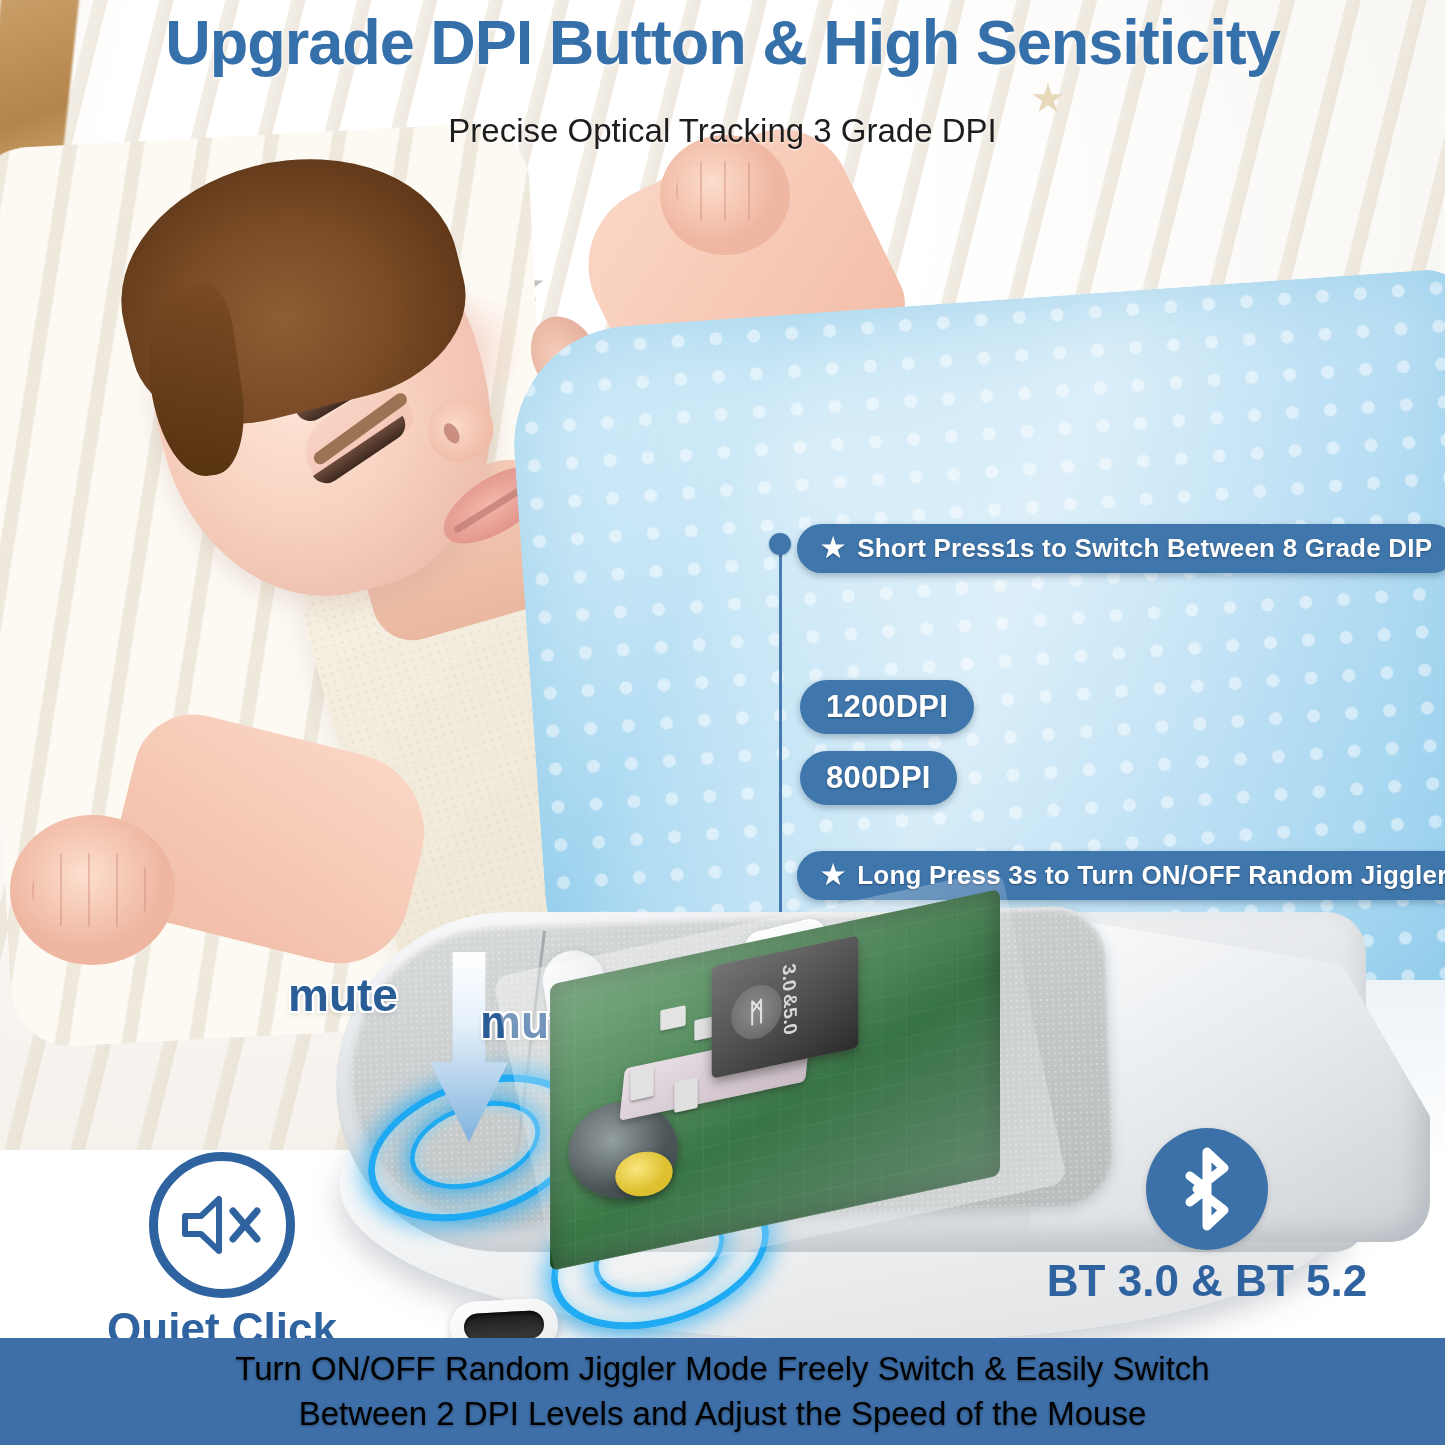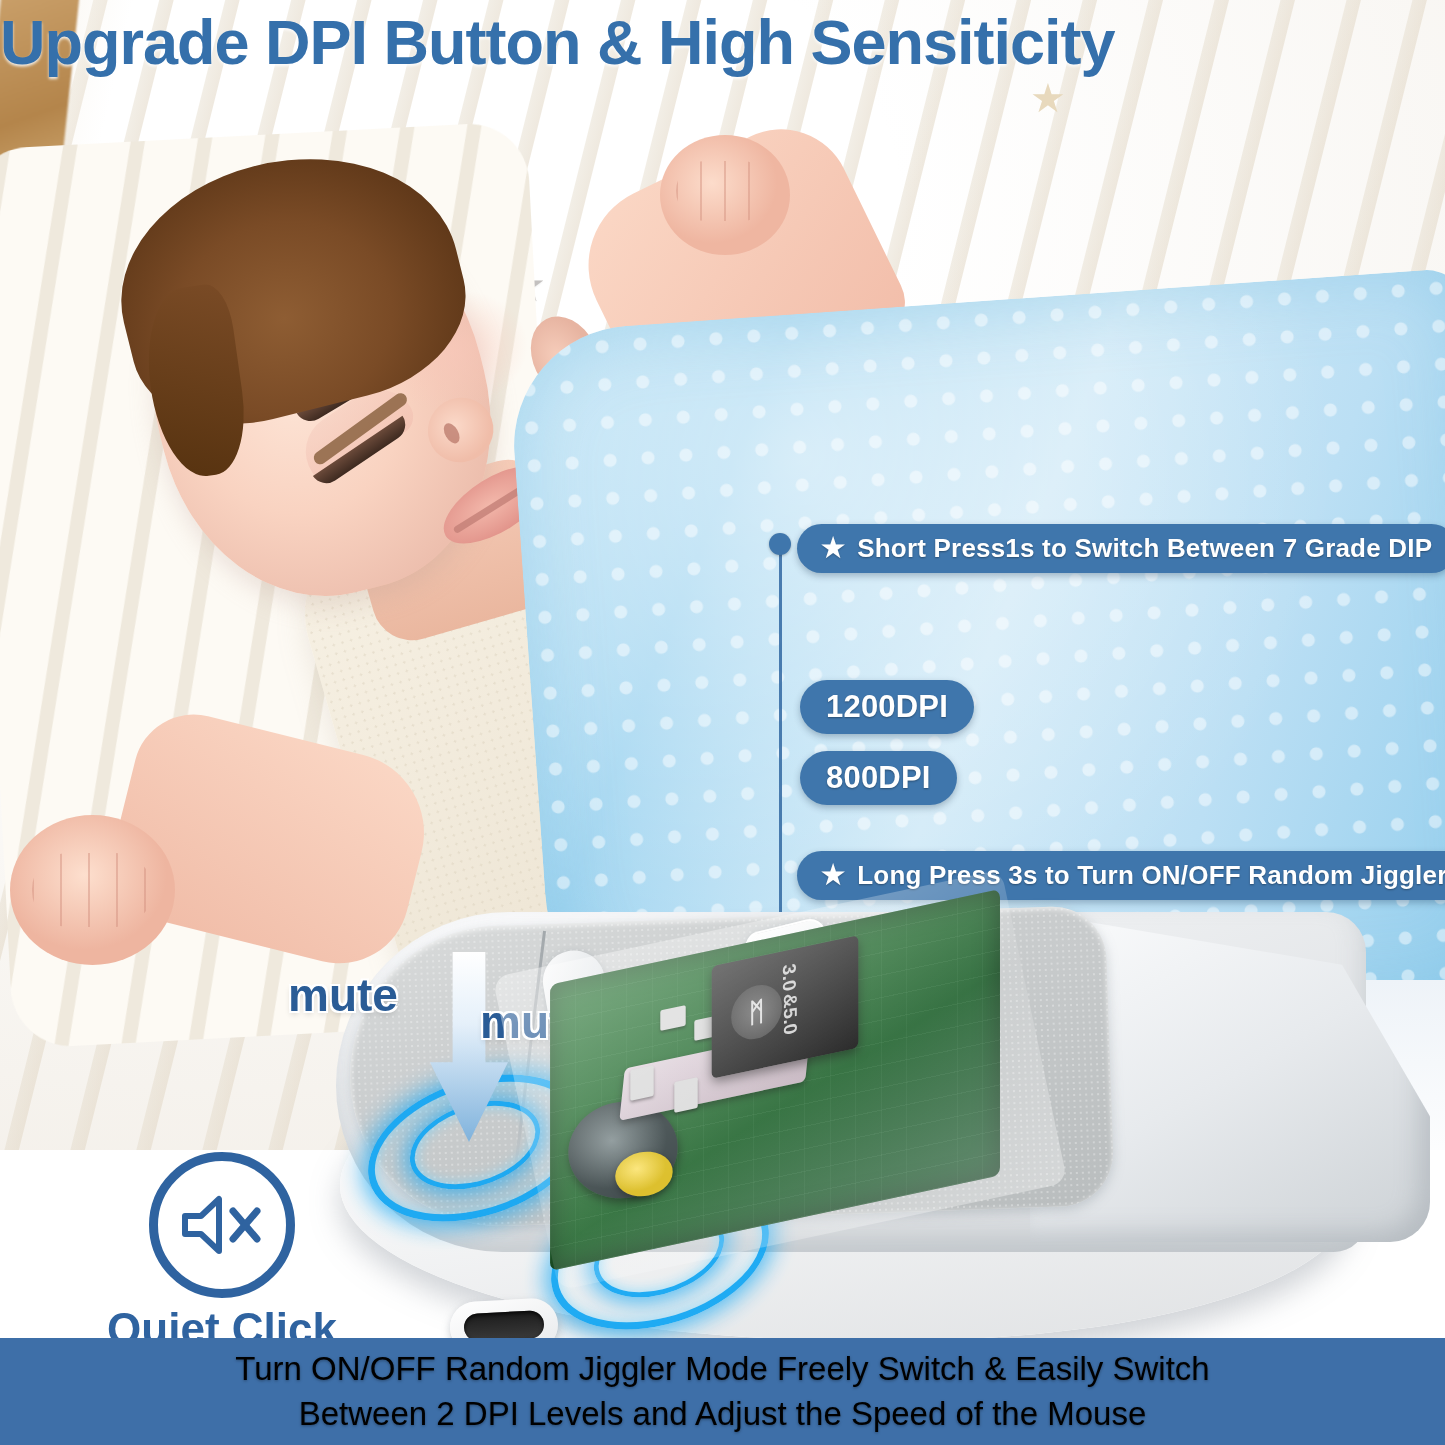--- a/index.html
+++ b/index.html
@@ -100,21 +100,21 @@
            box-shadow:inset 0 0 80px rgba(120,190,225,.45);}
   .blanket:after{content:"";position:absolute;inset:0;border-radius:inherit;opacity:.55;
            background-image:radial-gradient(circle, rgba(255,255,255,.85) 0 6px, rgba(255,255,255,0) 7px);
            background-size:38px 38px;}
 
   
   .floor{position:absolute;left:760px;top:980px;width:700px;height:200px;
          background:linear-gradient(180deg,#eef3f8,#ffffff);}
 
   
-  .title{position:absolute;left:0;right:0;top:6px;text-align:left;
+  .title{position:absolute;left:0;right:0;top:6px;text-align:center;
          font-size:63px;font-weight:bold;color:#3570ab;letter-spacing:-1px;
          text-shadow:0 2px 3px rgba(255,255,255,.85);}
   .sub{position:absolute;left:0;right:0;top:108px;text-align:center;
        font-size:33px;color:#1d1d1d;line-height:1.42;
        text-shadow:0 1px 2px rgba(255,255,255,.8);}
 
   
   .pill{position:absolute;display:flex;align-items:center;gap:12px;
         background:#3f76ac;color:#fff;border-radius:999px;
         box-shadow:0 3px 7px rgba(20,45,75,.30);
@@ -295,29 +295,30 @@
       </div>
       <div class="hair"></div>
     </div>
 
     <div class="blanket"></div>
     <div class="floor"></div>
   </div>
 
   <div class="title">Upgrade DPI Button &amp; High Sensiticity</div>
   <div class="sub">
+    <div>Precise Optical Tracking 3 Grade DPI</div>
   </div>
 
   <div class="leader"></div>
   <div class="dot" id="dot-top"></div>
   <div class="dot" id="dot-bot"></div>
 
   <div class="pill wide" id="pill-short">
     <span class="star">★</span>
-    <span class="ptxt">Short Press1s to Switch Between 7 Grade DIP</span>
+    <span class="ptxt">Short Press1s to Switch Between 8 Grade DIP</span>
   </div>
 
   <div class="pill dpi" id="pill-1200">
     <span class="ptxt">1200DPI</span>
   </div>
   <div class="pill dpi" id="pill-800">
     <span class="ptxt">800DPI</span>
   </div>
 
   <div class="pill wide" id="pill-long">
@@ -369,19 +370,27 @@
     <div class="icon-circle-outline">
       <svg width="82" height="60" viewBox="0 0 82 60" aria-hidden="true">
         <path d="M4 21 H20 L38 4 V56 L20 39 H4 Z" fill="none" stroke="#2f63a0" stroke-width="6" stroke-linejoin="round"></path>
         <line x1="52" y1="16" x2="76" y2="44" stroke="#2f63a0" stroke-width="7" stroke-linecap="round"></line>
         <line x1="76" y1="16" x2="52" y2="44" stroke="#2f63a0" stroke-width="7" stroke-linecap="round"></line>
       </svg>
     </div>
     <div class="cap">Quiet Click</div>
   </div>
 
+  <div class="feat" id="feat-bt">
+    <div class="icon-circle-solid">
+      <svg width="60" height="86" viewBox="0 0 60 86" aria-hidden="true">
+        <path d="M20 43 L47 22 L30 6 V80 L47 64 L20 43 Z M30 43 L13 30 M30 43 L13 56" fill="none" stroke="#ffffff" stroke-width="9" stroke-linejoin="round" stroke-linecap="round"></path>
+      </svg>
+    </div>
+    <div class="cap">BT 3.0 &amp; BT 5.2</div>
+  </div>
 
   <div class="banner">
     <div>Turn ON/OFF Random Jiggler Mode Freely Switch &amp; Easily Switch</div>
     <div>Between 2 DPI Levels and Adjust the Speed of the Mouse</div>
   </div>
 
 </div>
 
 </body></html>

